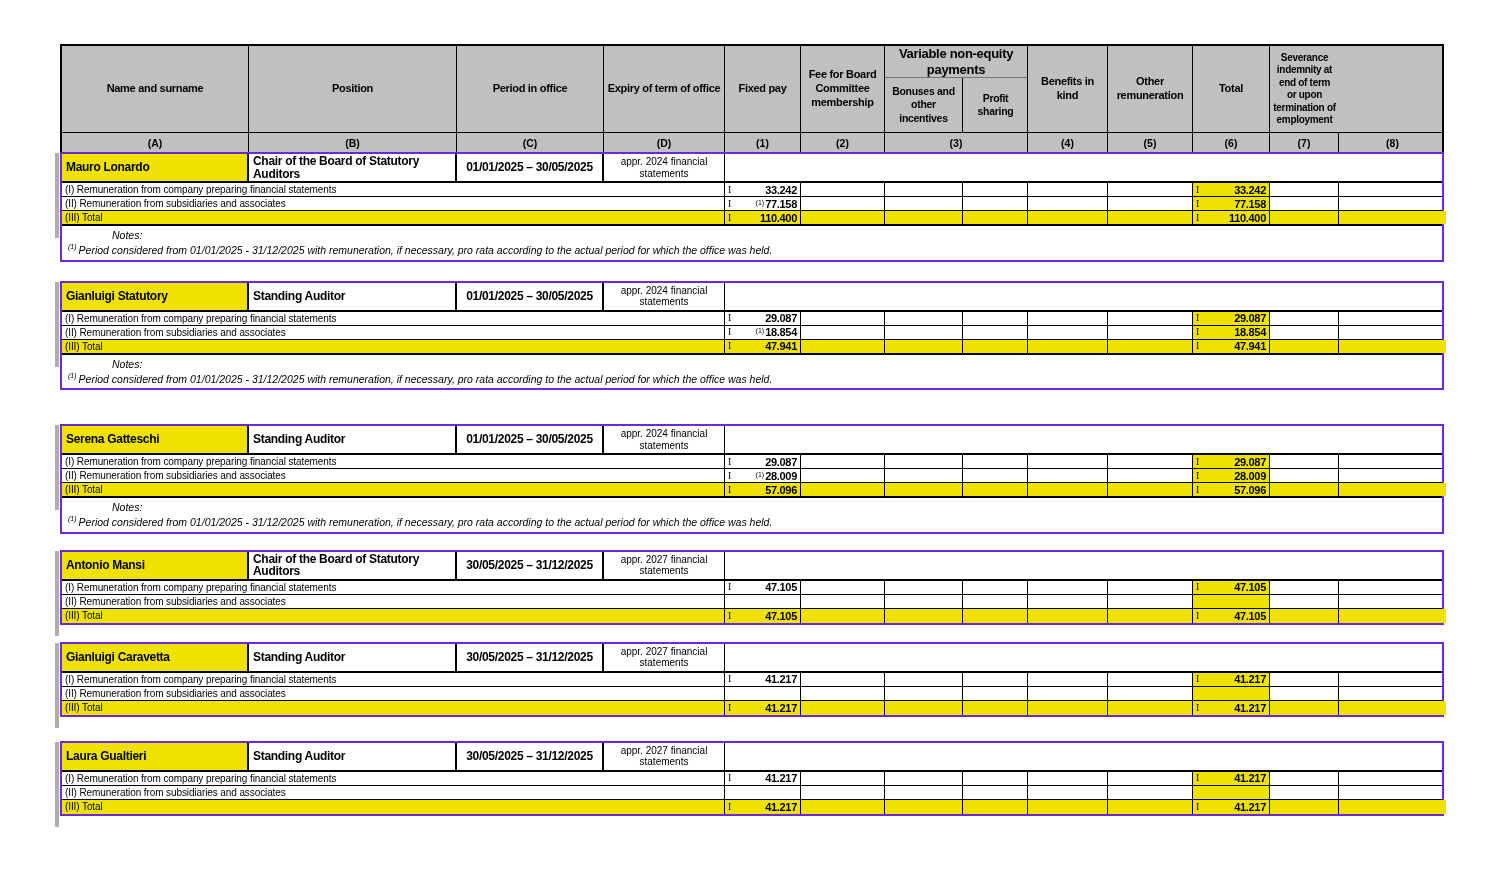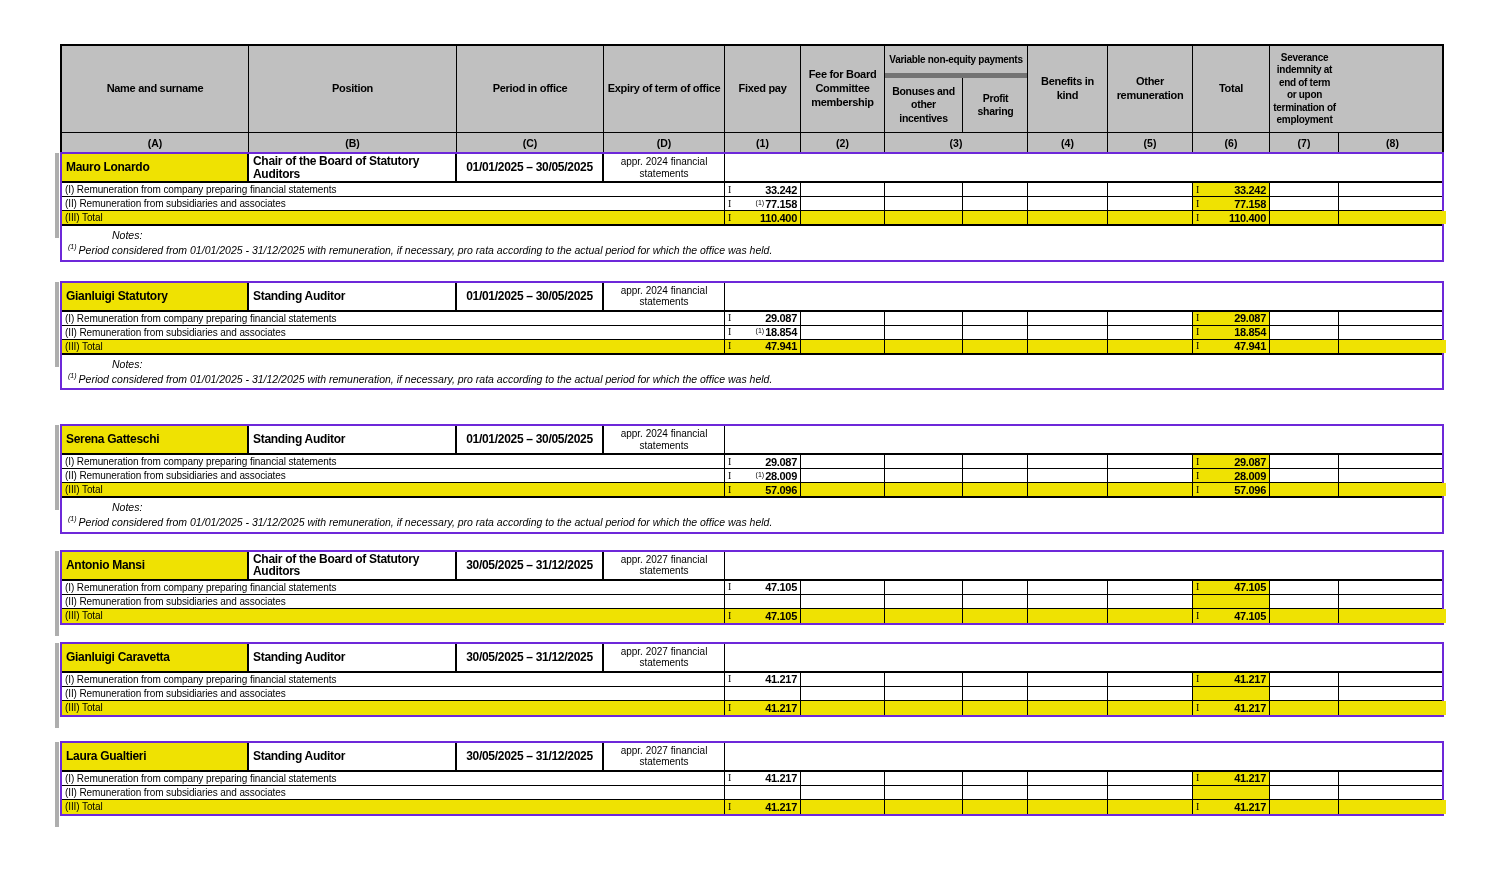--- a/index.html
+++ b/index.html
@@ -13,22 +13,22 @@
   
   .thead { border:2px solid #000; border-bottom:none; background:#c0c0c0; }
   .hrow  { height:87px; border-bottom:1px solid #000; }
   .hcell { border-right:1px solid #000; display:flex; align-items:center; justify-content:center;
            text-align:center; font-weight:bold; font-size:11px; line-height:1.25;
            letter-spacing:-0.3px; padding:2px 3px; }
   .hcell:last-child { border-right:none; }
   .hcell.small { font-size:10px; }
   .g3 { grid-column:7/9; border-right:1px solid #000; display:flex; flex-direction:column;
         font-weight:bold; letter-spacing:-0.3px; }
-  .g3top { height:32px; border-bottom:5px solid #737373; display:flex; align-items:center;
-           justify-content:center; text-align:center; font-size:10px; line-height:1.2; padding:0 4px; }
+  .g3top { height:32px; border-bottom:1px solid #737373; display:flex; align-items:center;
+           justify-content:center; text-align:center; font-size:13px; line-height:1.2; padding:0 4px; }
   .g3subs { flex:1; display:grid; grid-template-columns:78px 65px; }
   .g3subs .hcell { font-size:10.5px; }
   .g3subs .hcell:first-child { border-right:1px solid #000; }
   .g3subs .hcell:last-child { border-right:none; }
   .lrow { height:19px; }
   .lcell { border-right:1px solid #000; display:flex; align-items:center; justify-content:center;
            font-weight:bold; font-size:10.5px; }
   .lcell:last-child { border-right:none; }
   .l3 { grid-column:7/9; }
 

